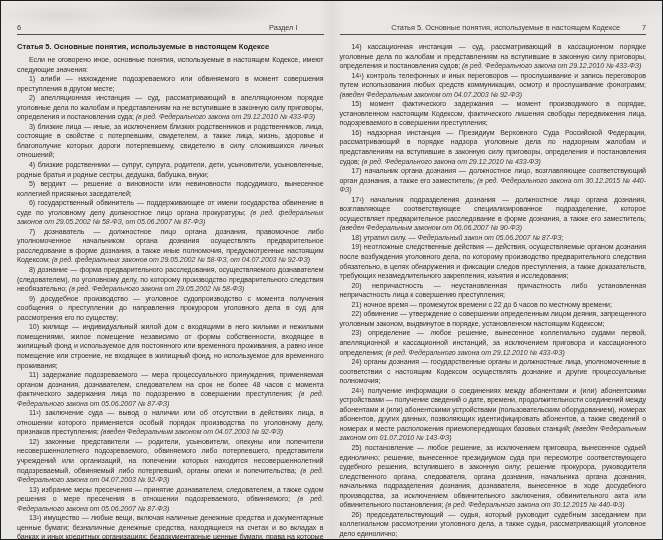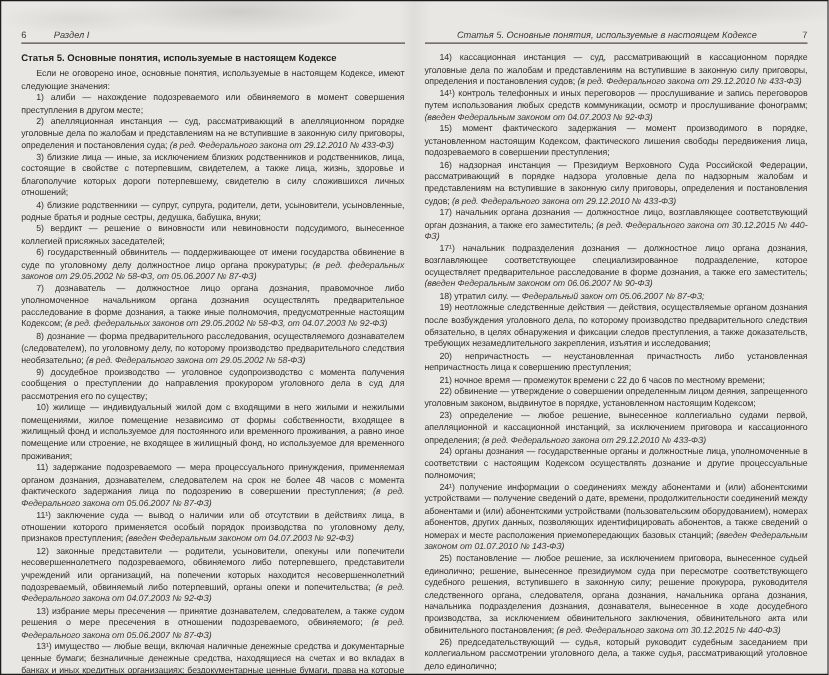--- a/index.html
+++ b/index.html
@@ -31,21 +31,21 @@
     overflow:hidden;
   }
   .running-head{
     display:flex;align-items:flex-end;
     border-bottom:1.2px solid #504d49;
     padding-bottom:2px;margin-bottom:7px;
     font-size:7.4px;line-height:9px;
   }
   .running-head .pagenum{flex:0 0 26px;font-style:normal;color:#3a3835;}
   .running-head .pagenum.right-align{text-align:right;}
-  .running-head .head-title{flex:1 1 auto;text-align:left;font-style:italic;color:#3a3835;}
+  .running-head .head-title{flex:1 1 auto;text-align:right;color:#3a3835;}
   .article-heading{
     font-size:7.6px;font-weight:bold;line-height:10px;
     margin:2px 0 3px 0;color:#262421;
   }
   .paragraphs p{
     margin:0;
     font-size:7.05px;
     line-height:9.55px;
     text-align:justify;
     text-indent:12px;

